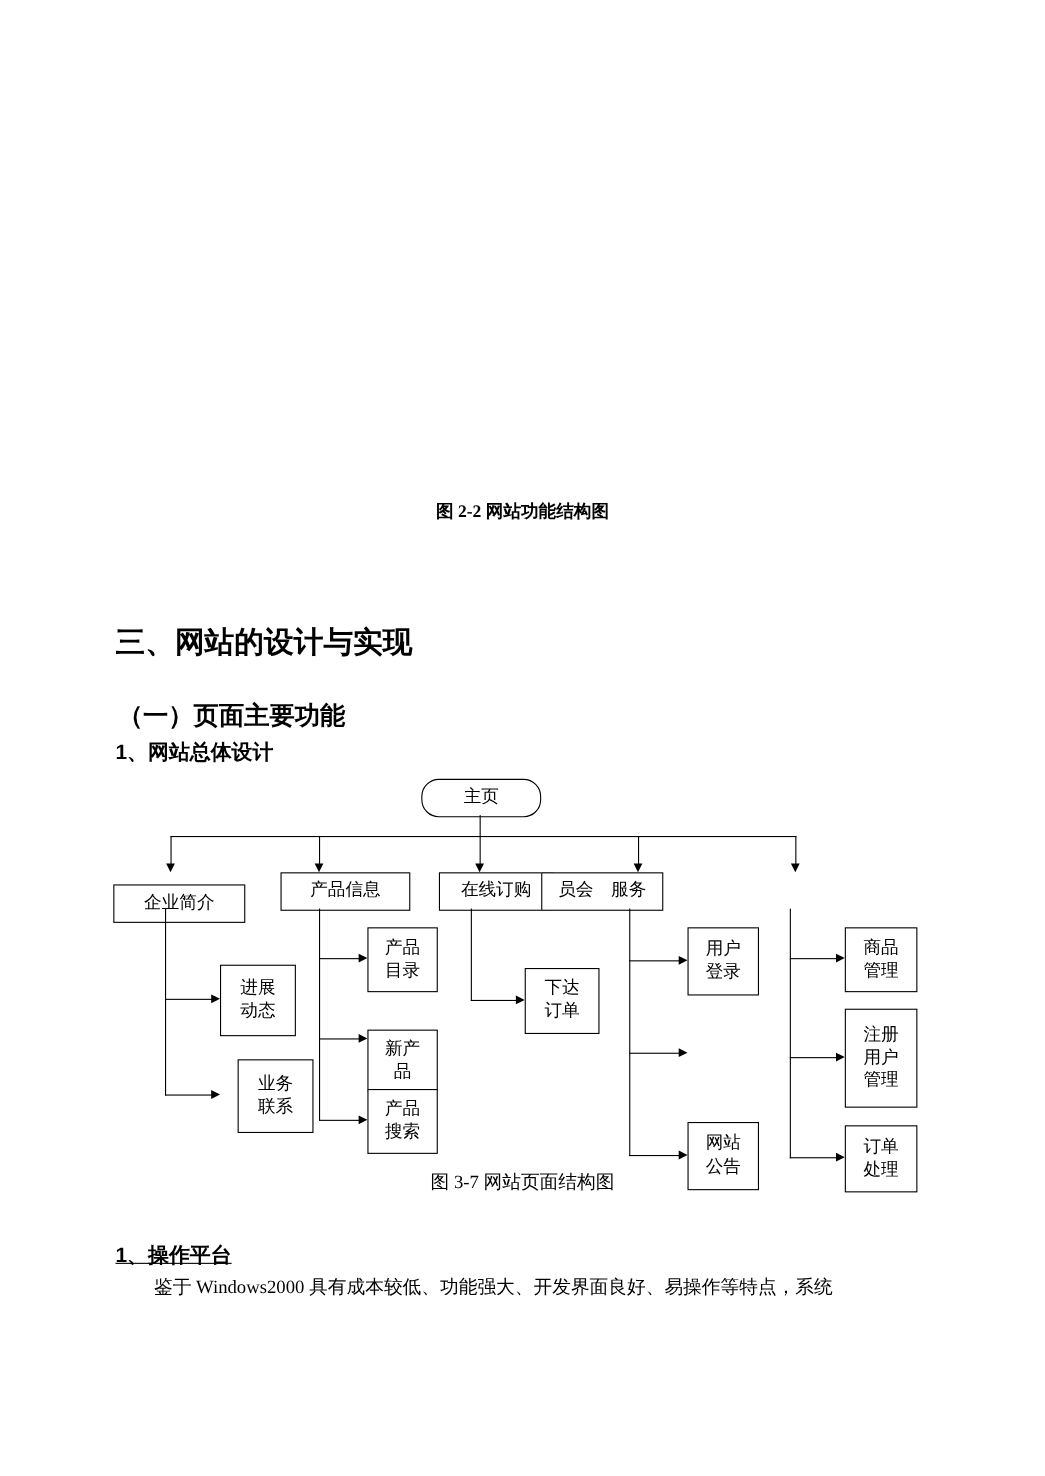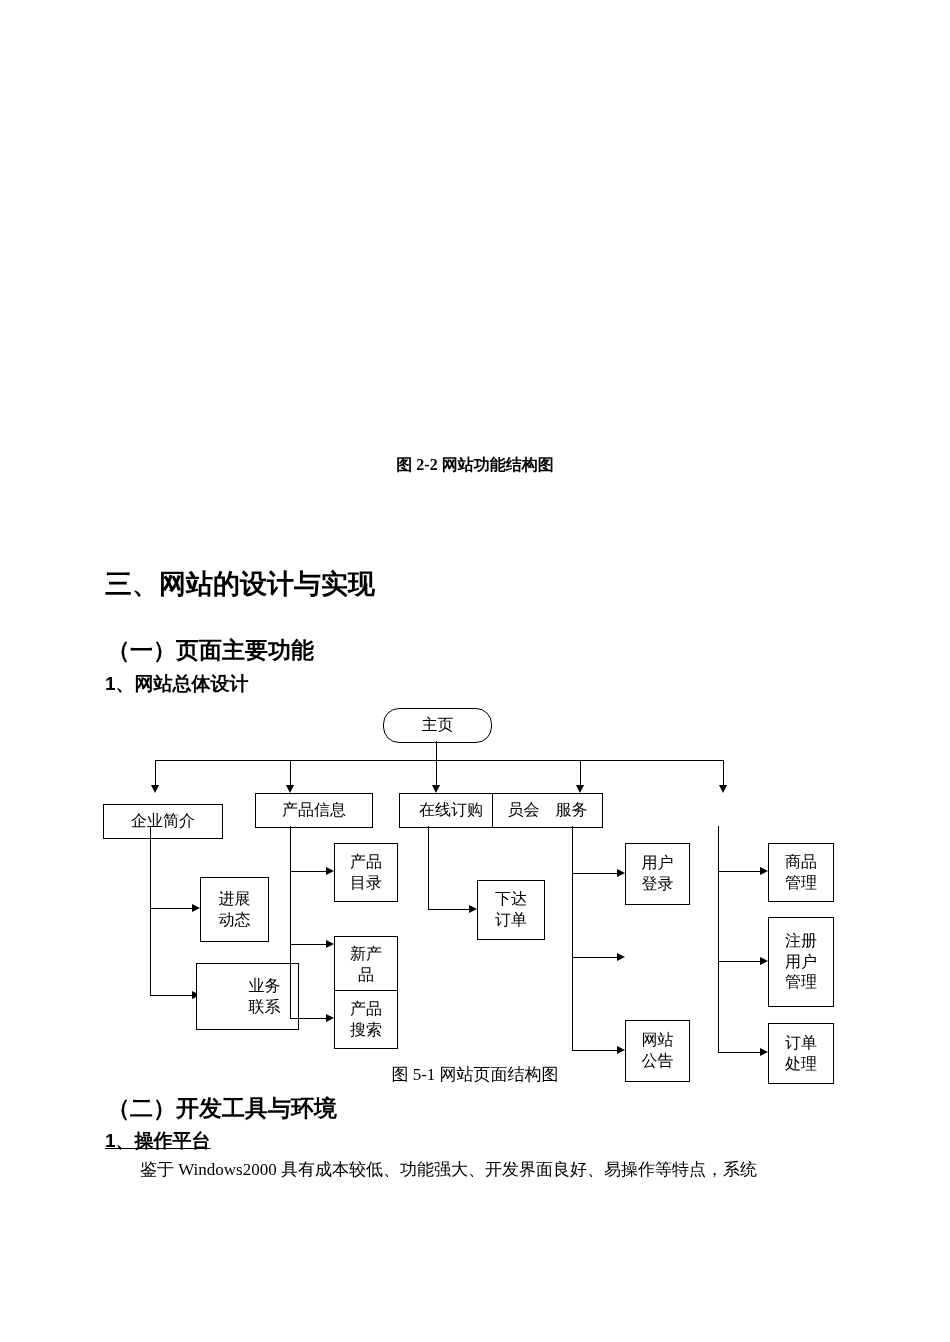--- a/index.html
+++ b/index.html
@@ -72,21 +72,21 @@
     <div class="box" style="left:399px;top:93px;width:102px;height:33px;">在线订购</div>
     <div class="box" style="left:492px;top:93px;width:109px;height:33px;">员会　服务</div>
 
     <div class="vline" style="left:150px;top:126px;height:170px;"></div>
     <div class="hline" style="left:150px;top:208px;width:43px;"></div>
     <div class="tri-right" style="left:192px;top:204px;"></div>
     <div class="hline" style="left:150px;top:295px;width:43px;"></div>
     <div class="tri-right" style="left:192px;top:291px;"></div>
     <div class="box" style="left:200px;top:177px;width:67px;height:63px;">进展
 动态</div>
-    <div class="box" style="left:196px;top:263px;width:67px;height:65px;padding-left:34px;">业务
+    <div class="box" style="left:216px;top:263px;width:67px;height:65px;">业务
 联系</div>
 
     <div class="vline" style="left:290px;top:126px;height:193px;"></div>
     <div class="hline" style="left:290px;top:171px;width:37px;"></div>
     <div class="tri-right" style="left:326px;top:167px;"></div>
     <div class="hline" style="left:290px;top:244px;width:37px;"></div>
     <div class="tri-right" style="left:326px;top:240px;"></div>
     <div class="hline" style="left:290px;top:318px;width:37px;"></div>
     <div class="tri-right" style="left:326px;top:314px;"></div>
     <div class="box" style="left:334px;top:143px;width:62px;height:57px;">产品
@@ -124,19 +124,18 @@
     <div class="box" style="left:768px;top:143px;width:64px;height:57px;">商品
 管理</div>
     <div class="box" style="left:768px;top:217px;width:64px;height:88px;">注册
 用户
 管理</div>
     <div class="box" style="left:768px;top:323px;width:64px;height:59px;">订单
 处理</div>
 
   </div>
 
-  <div class="abs caption" style="top:1063px;left:0;font-size:17px;">图 5-1 网站页面结构图</div>
+  <div class="abs caption" style="top:1063px;left:0;font-size:17px;">图 3-7 网站页面结构图</div>
 
-  <div class="abs h-mid" style="left:107px;top:1093px;">（二）开发工具与环境</div>
   <div class="abs h-small" style="left:105px;top:1128px;text-decoration:underline;">1、操作平台</div>
   <div class="abs para" style="left:140px;top:1158px;width:740px;">鉴于 Windows2000 具有成本较低、功能强大、开发界面良好、易操作等特点，系统</div>
 
 </div>
 
 </body></html>

